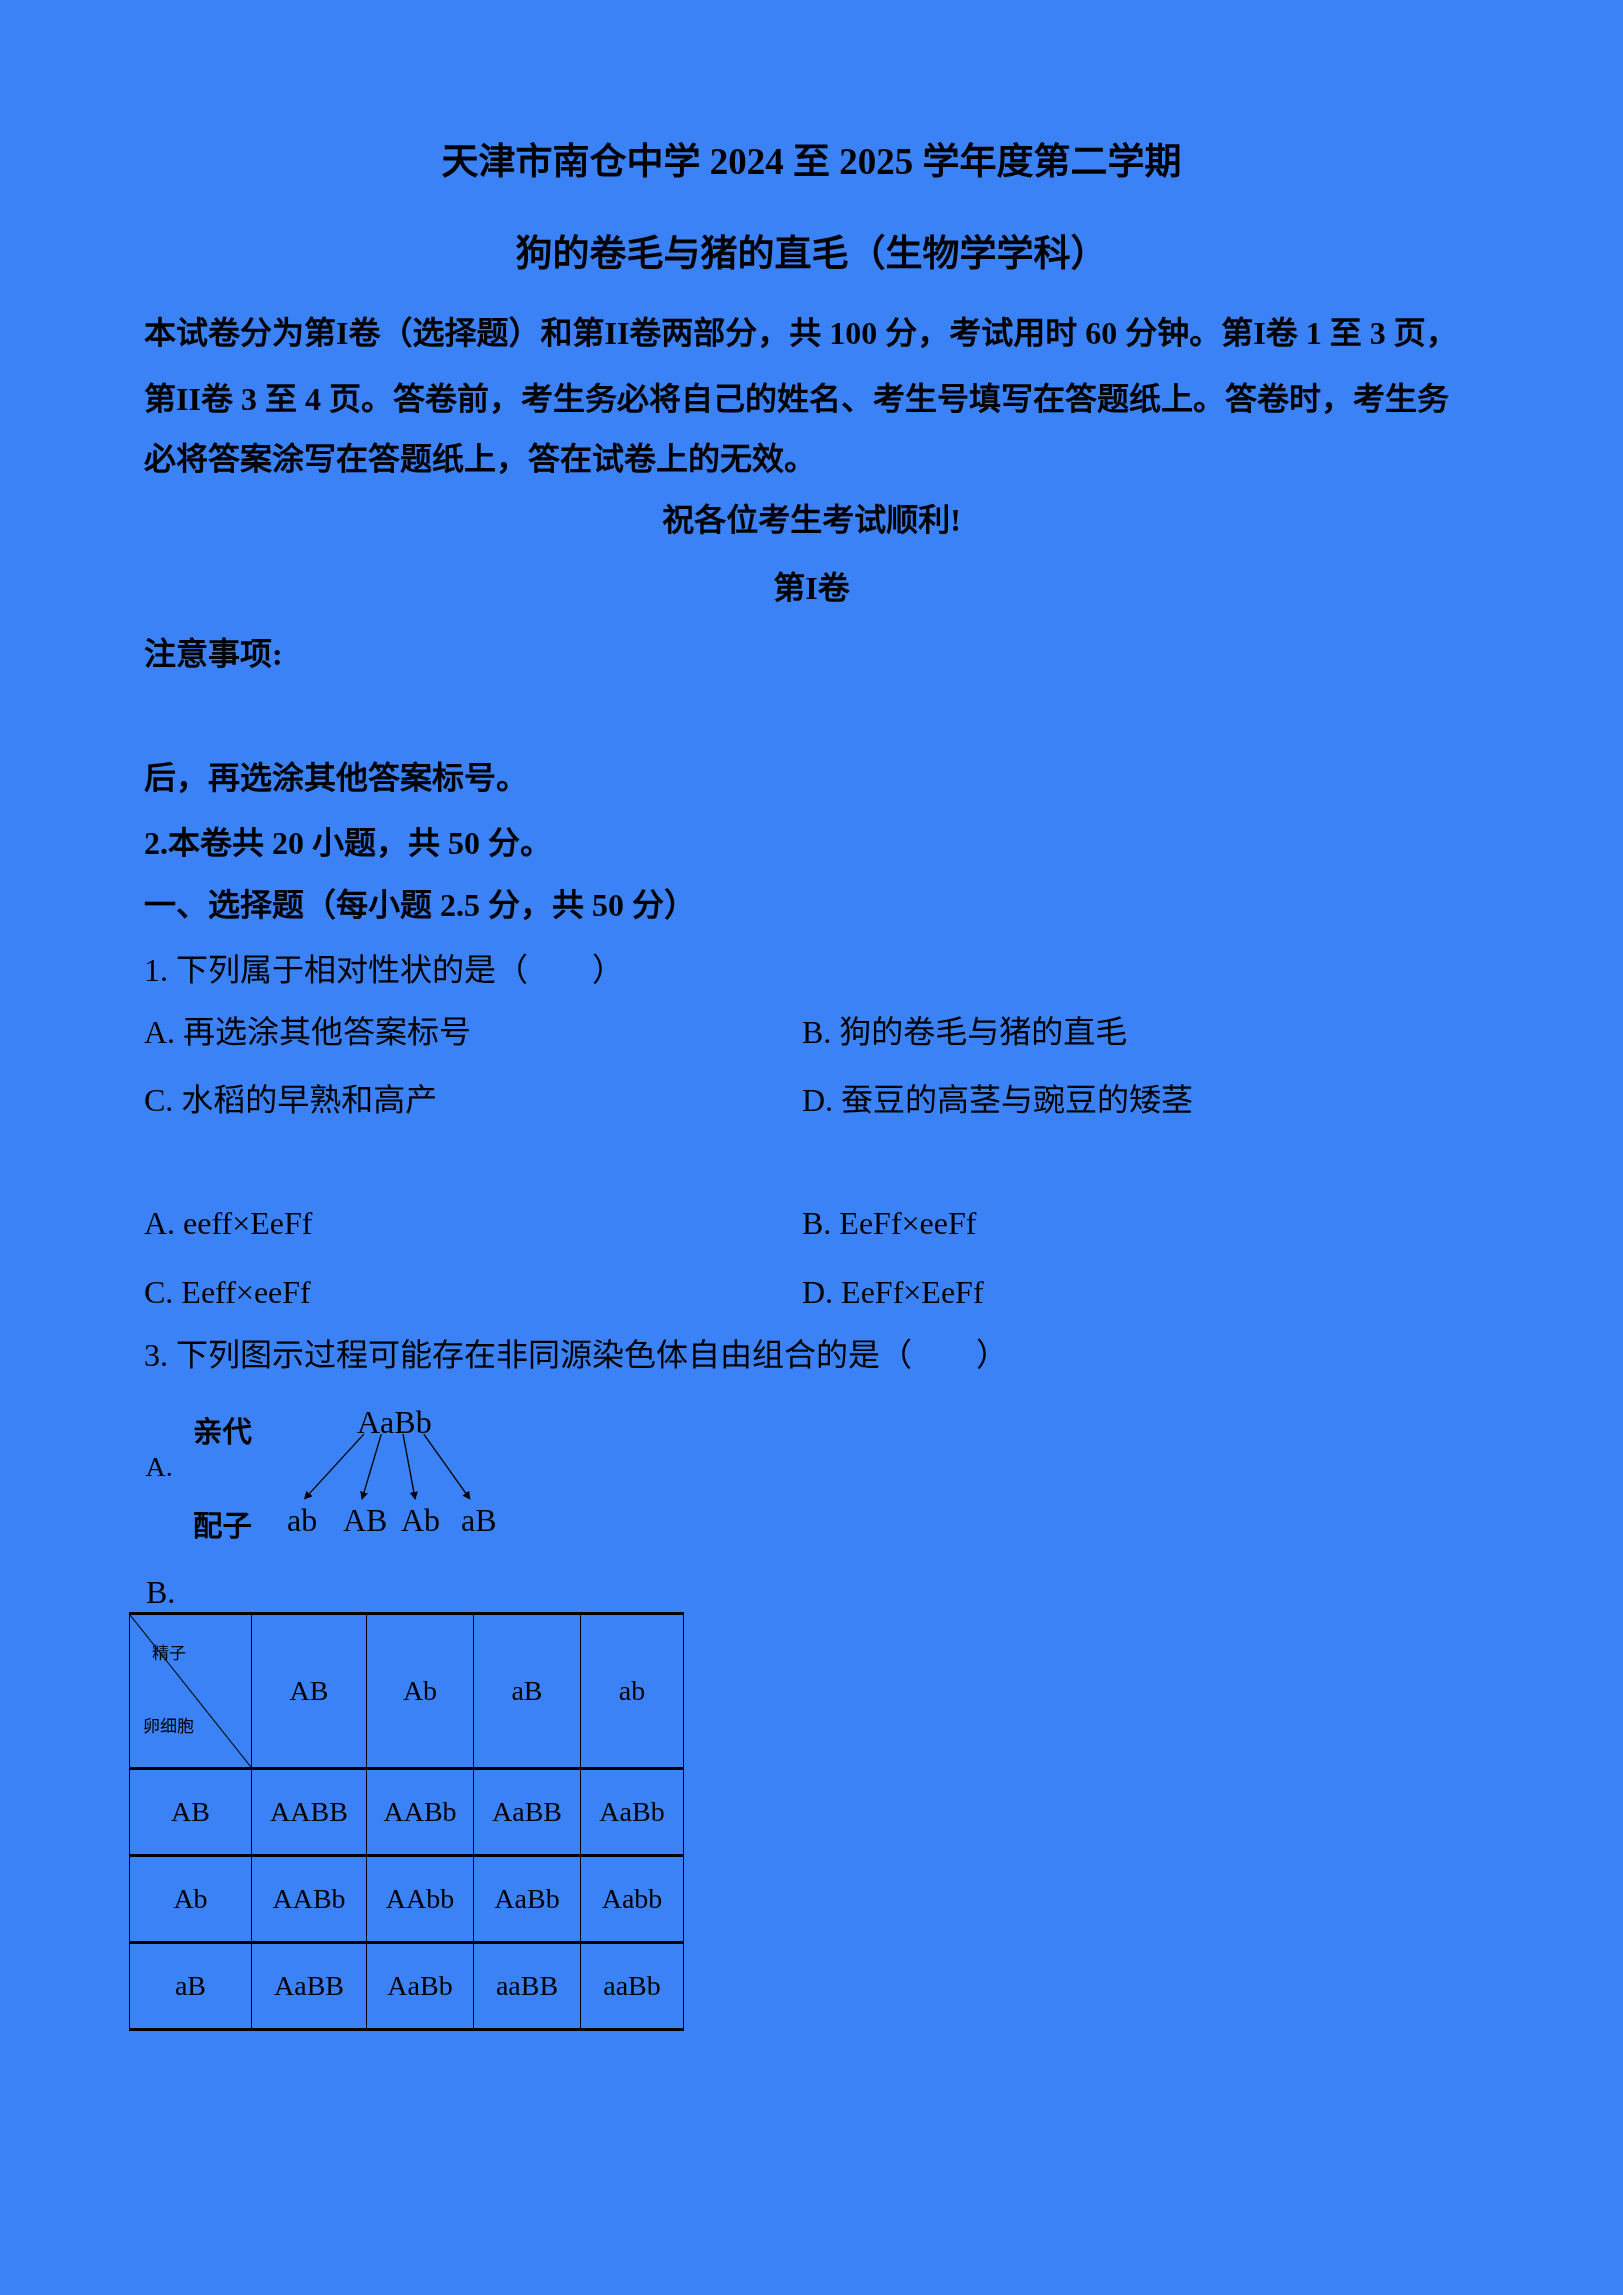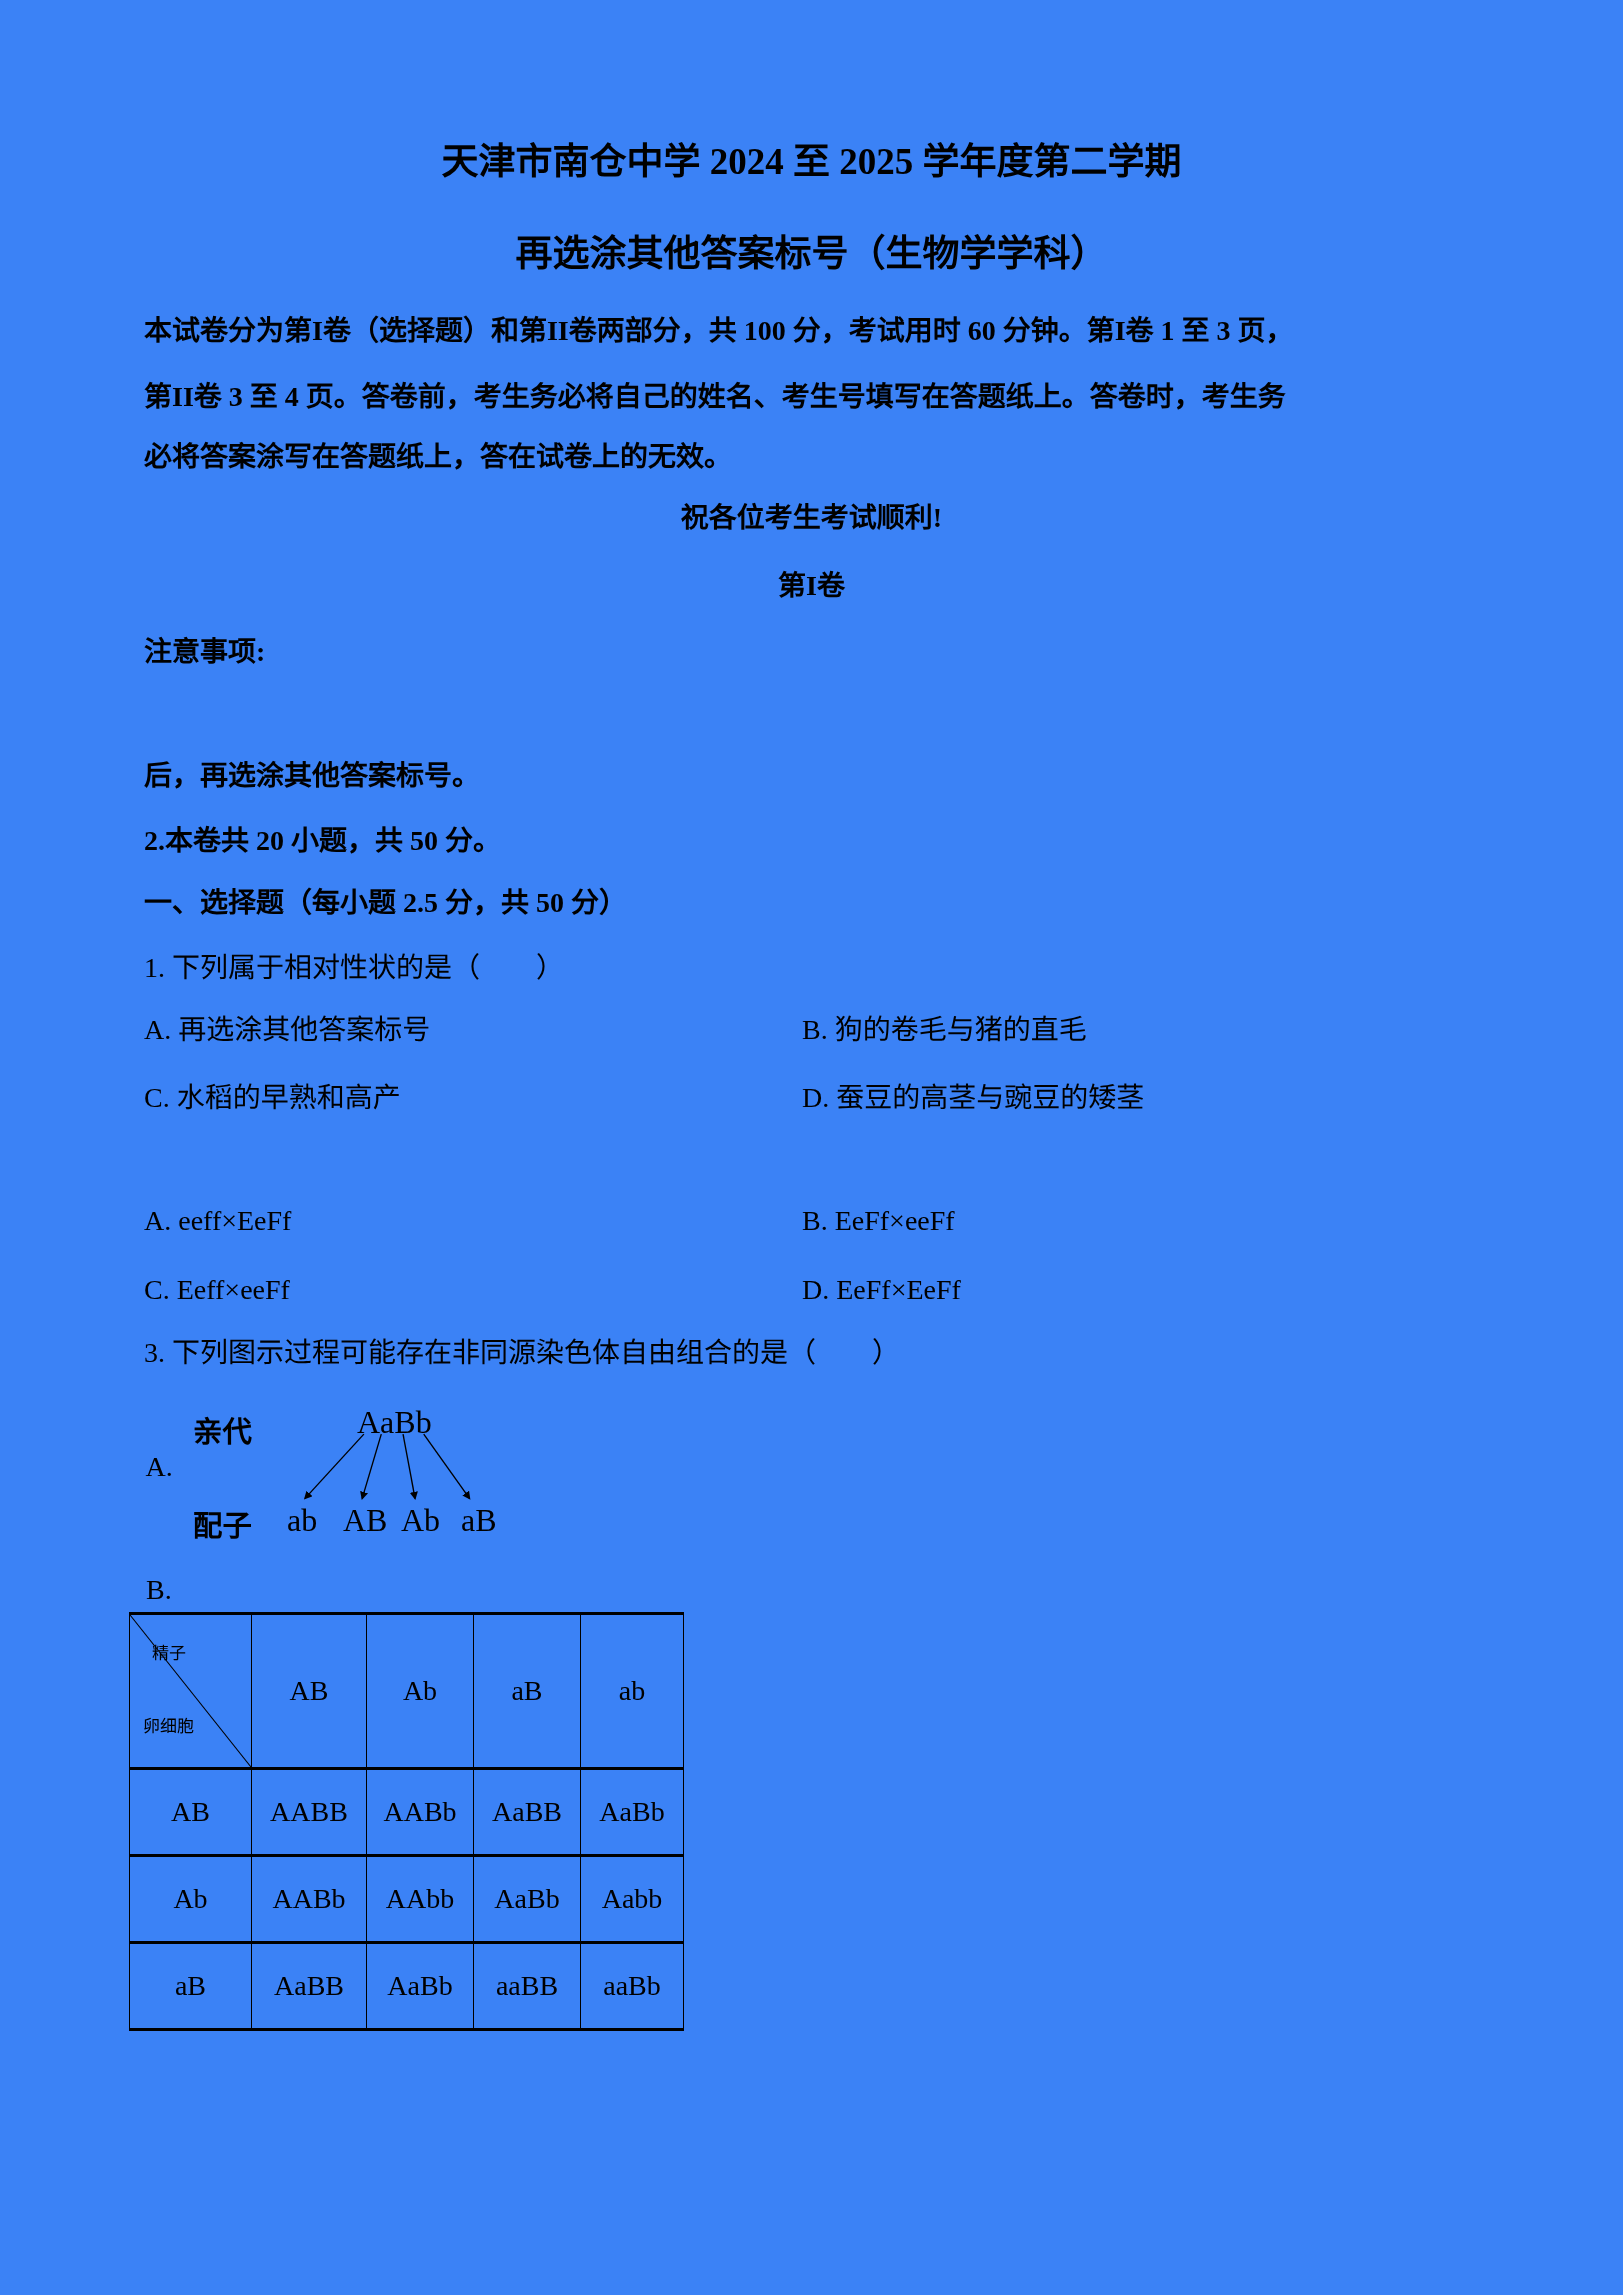--- a/index.html
+++ b/index.html
@@ -8,21 +8,21 @@
     width: 1623px;
     height: 2295px;
     background: #3b82f6;
     color: #000000;
     font-family: "Liberation Serif", "DejaVu Serif", serif;
     overflow: hidden;
   }
   .line {
     position: absolute;
     left: 144px;
-    font-size: 28px;
+    font-size: 32px;
     line-height: 1.15;
     white-space: nowrap;
     color: #000;
   }
   .center { left: 0; width: 1623px; text-align: center; }
   .b { font-weight: bold; }
   .t1 { font-size: 37px; }
   .col2 { left: 802px; }
 
   
@@ -62,21 +62,21 @@
   #punnett .corner .ctext { position: absolute; white-space: nowrap; font-size: 17px; }
   #punnett .corner .ctop { left: 22px; top: 24px; }
   #punnett .corner .cbottom { left: 13px; top: 97px; }
 </style>
 </head>
 <body>
 
 <div id="page">
 
   <div class="line center b t1" style="top:141px">天津市南仓中学 2024 至 2025 学年度第二学期</div>
-  <div class="line center b t1" style="top:233px">再选涂其他答案标号（生物学学科）</div>
+  <div class="line center b t1" style="top:233px">狗的卷毛与猪的直毛（生物学学科）</div>
 
   <div class="line b" style="top:315px">本试卷分为第I卷（选择题）和第II卷两部分，共 100 分，考试用时 60 分钟。第I卷 1 至 3 页，</div>
   <div class="line b" style="top:381px">第II卷 3 至 4 页。答卷前，考生务必将自己的姓名、考生号填写在答题纸上。答卷时，考生务</div>
   <div class="line center b" style="top:502px">祝各位考生考试顺利!</div>
 
   <div class="line b" style="top:441px">必将答案涂写在答题纸上，答在试卷上的无效。</div>
   <div class="line center b" style="top:570px">第I卷</div>
 
   <div class="line b" style="top:636px">注意事项:</div>
   <div class="line b" style="top:760px">后，再选涂其他答案标号。</div>

